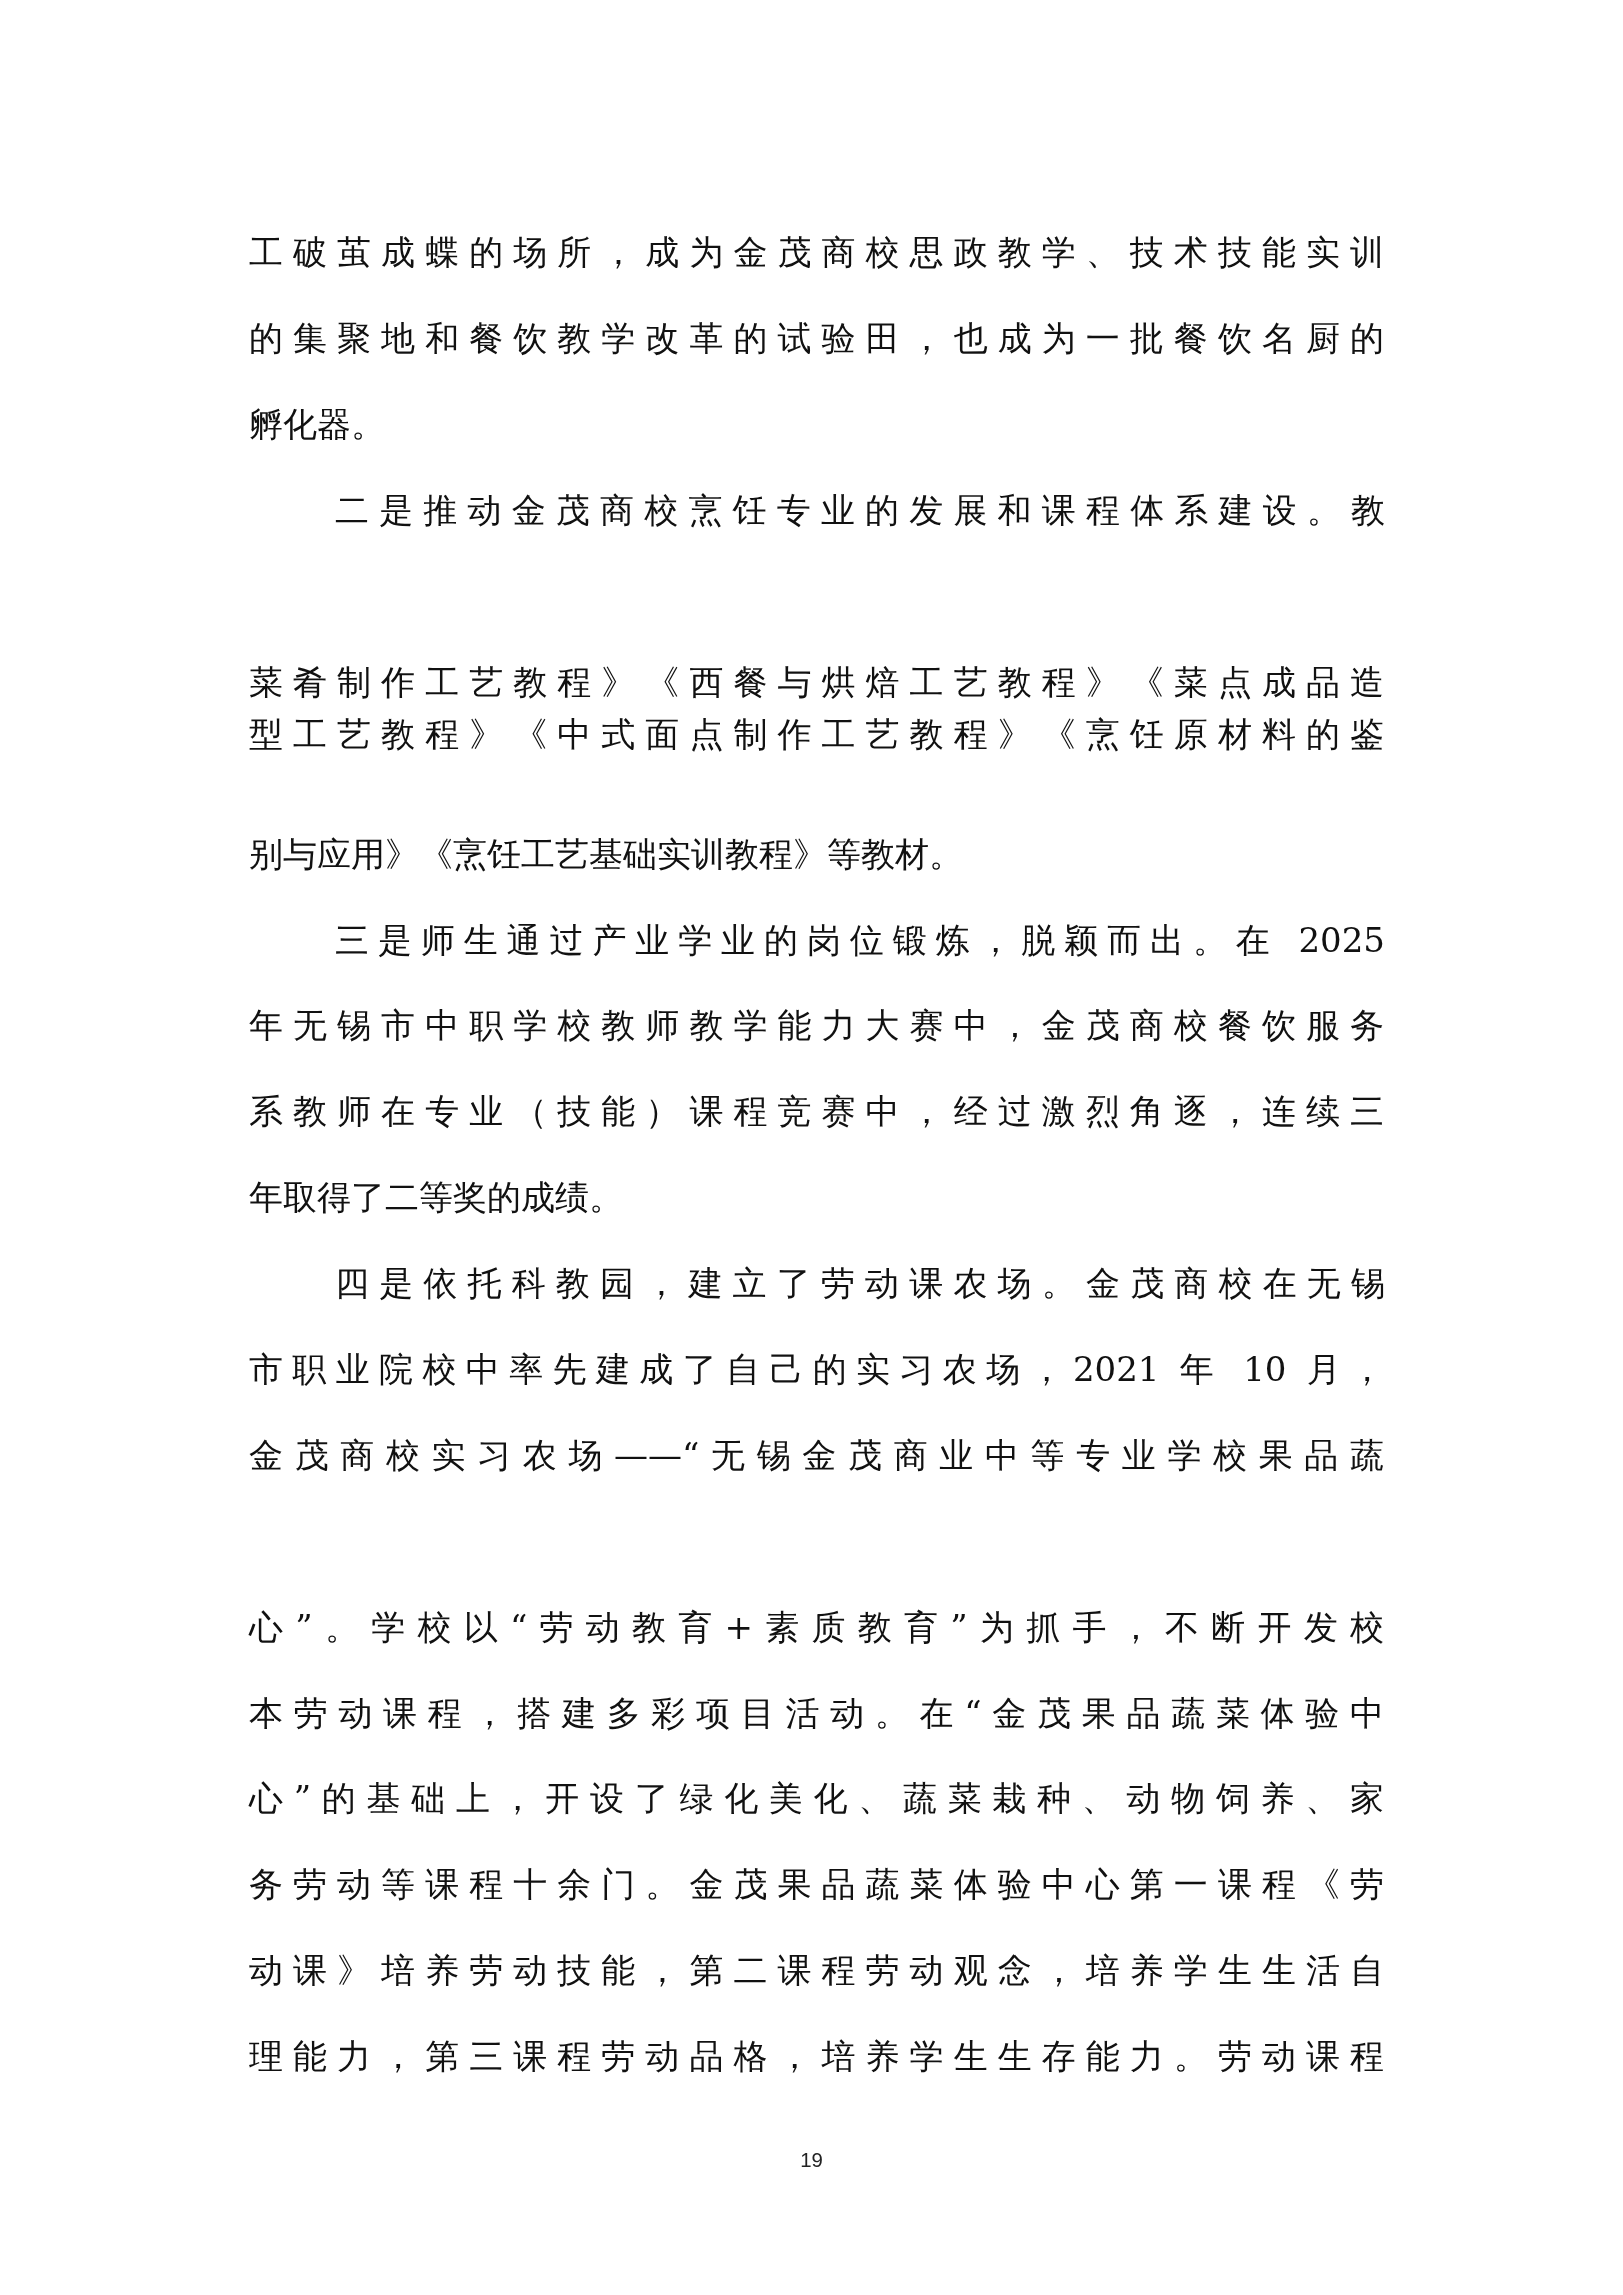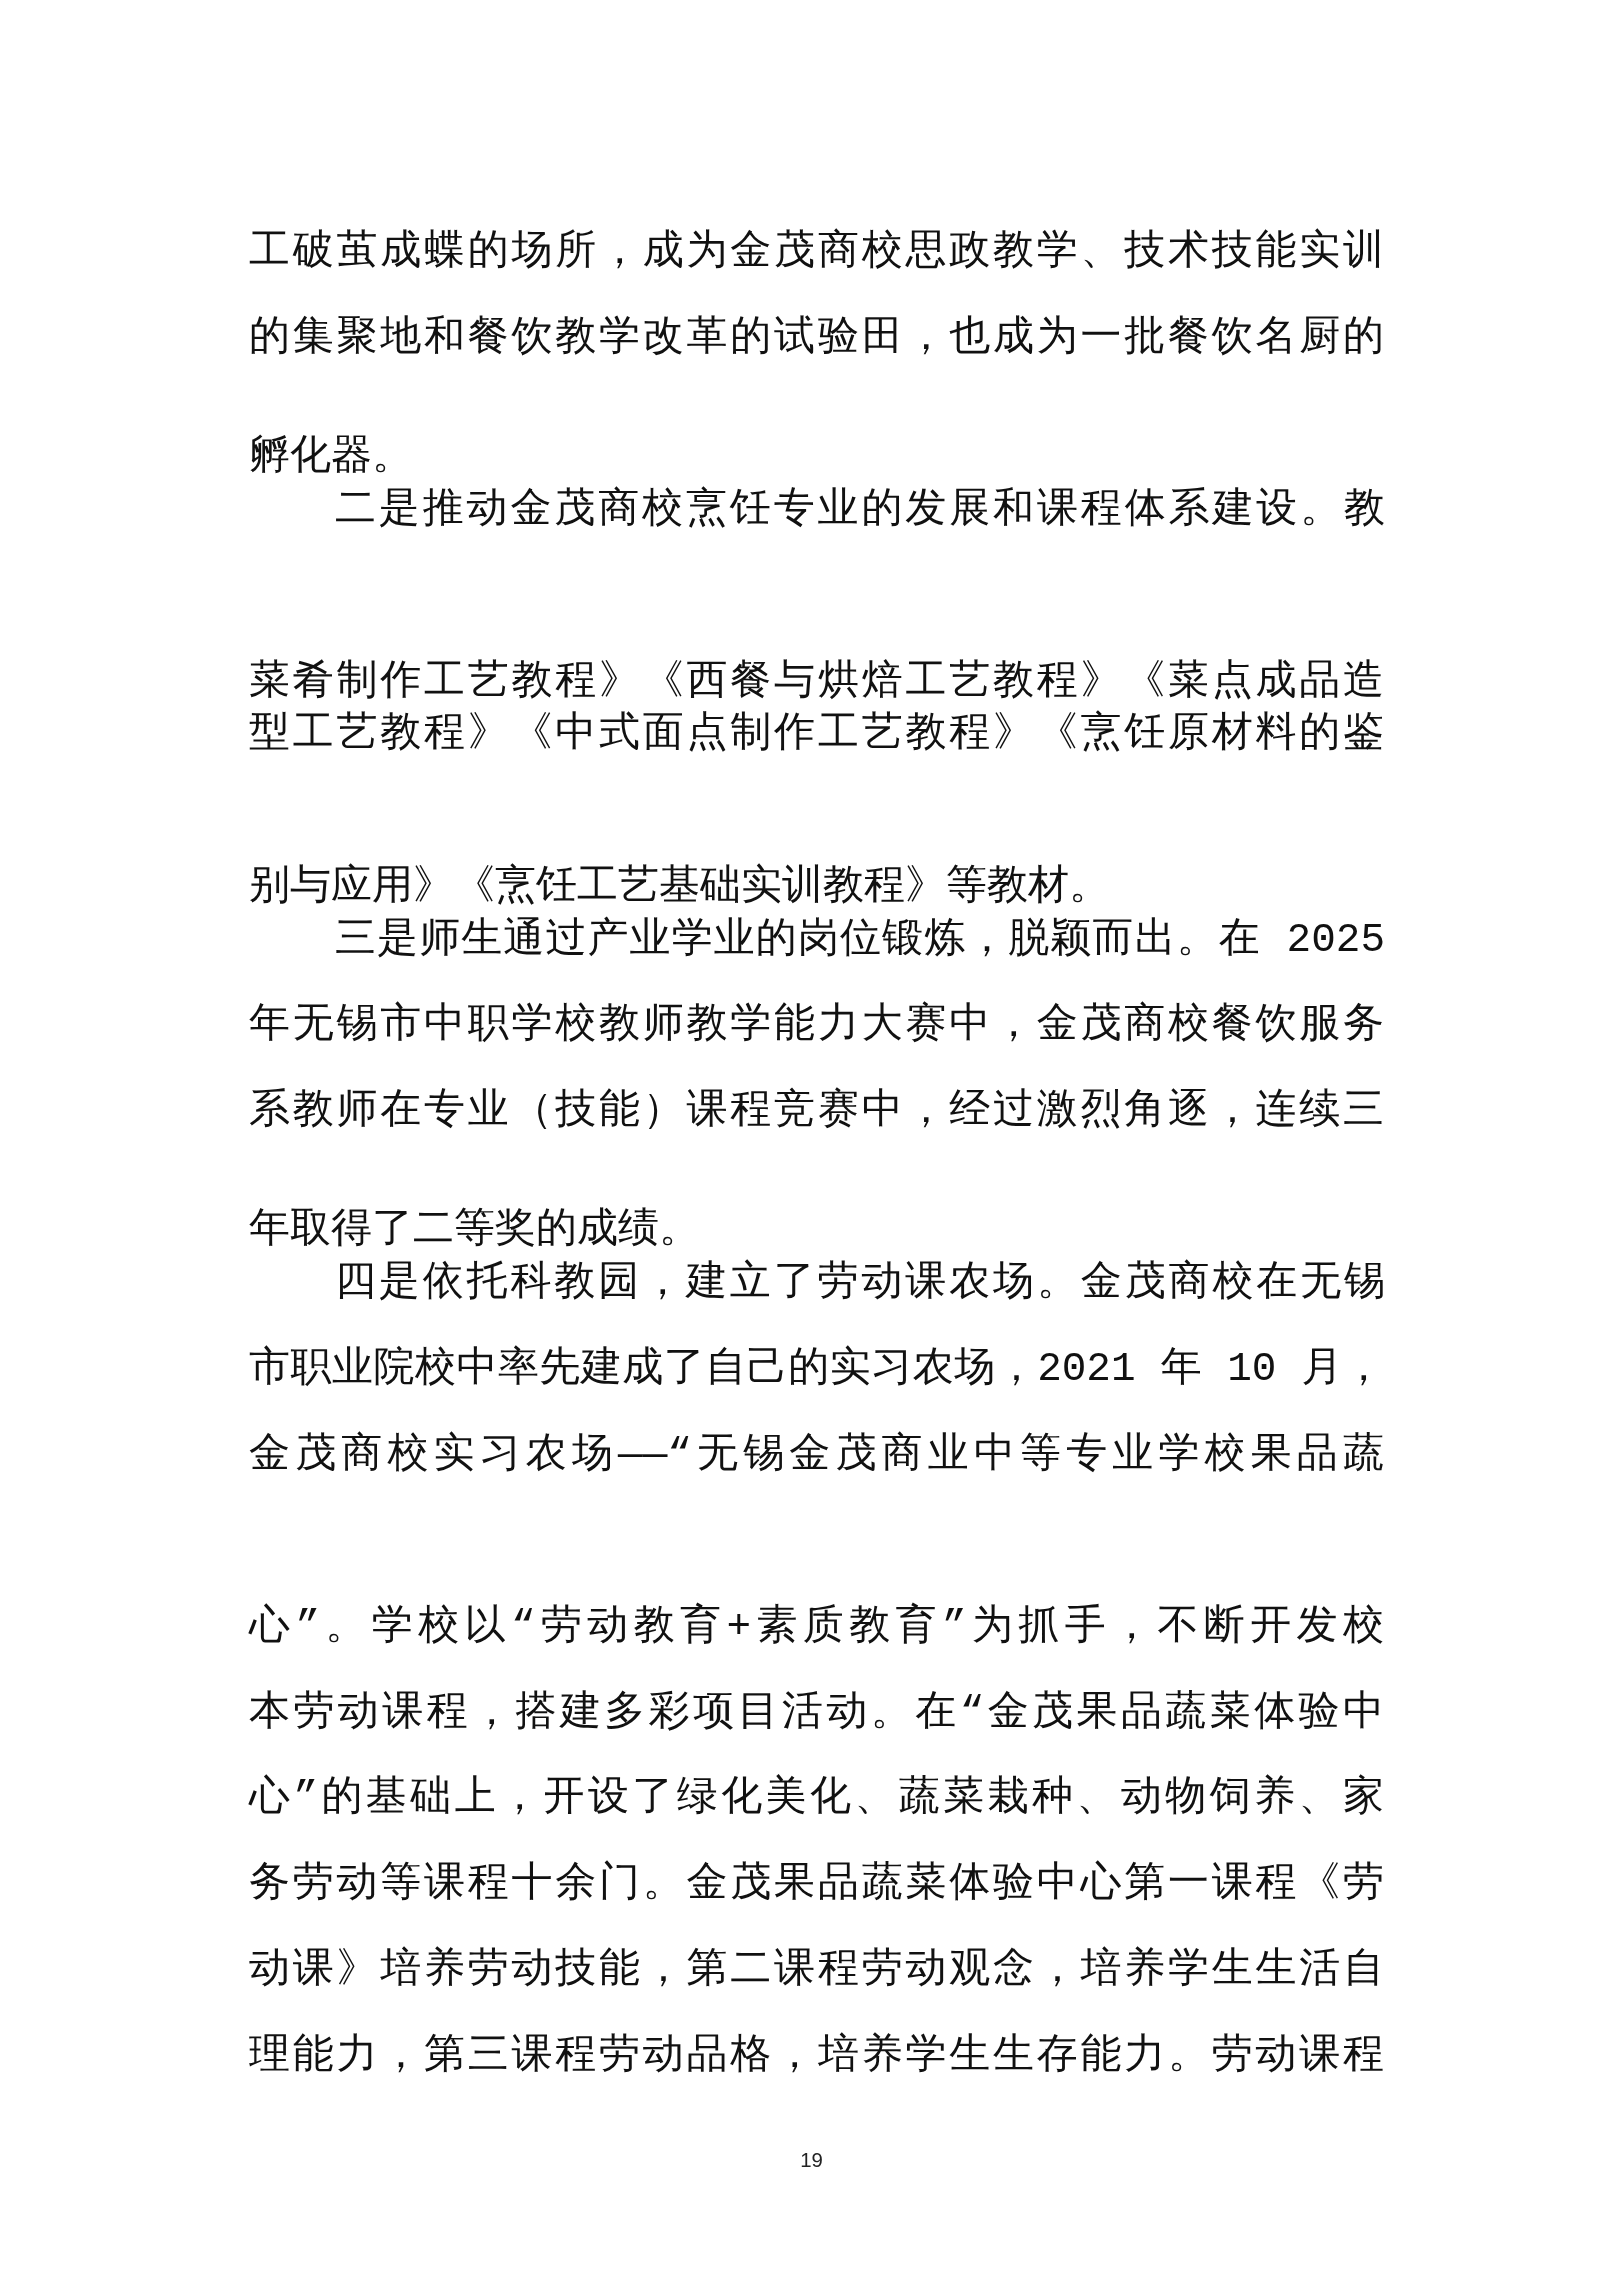--- a/index.html
+++ b/index.html
@@ -1,22 +1,22 @@
 <!DOCTYPE html>
 <html style="font-size:8.2px"><head>
 <meta charset="utf-8">
 <style>
   html, body { margin: 0; padding: 0; background: #ffffff; }
   body { width: 1623px; height: 2295px; position: relative; overflow: hidden;
          font-family: "DejaVu Serif", "Liberation Serif", serif; color: #111111; }
   .page { position: absolute; left: 0; top: 0; width: 1623px; height: 2295px; background: #ffffff; }
   .line { position: absolute; left: 249px; width: 1135px; height: 61px;
-          font-size: 41px; line-height: 61px; white-space: nowrap;
-          text-align: justify; text-align-last: justify; letter-spacing: 0; font-family: Liberation Mono, monospace; }
-  .line.last { text-align-last: left; margin-top: 33px; }
+          font-size: 34px; line-height: 61px; white-space: nowrap;
+          text-align: justify; text-align-last: justify; letter-spacing: 0; }
+  .line.last { text-align-last: left; }
   .line.indent { left: 335px; width: 1050px; }
   .page-number { position: absolute; left: 0; width: 1623px; top: 2101px; text-align: center;
                  font-family: "Liberation Sans", sans-serif; font-size: 20.4px; color: #222; margin-top: 48px; }
 </style>
 </head>
 <body>
 
 <div class="page">
   <div class="line" style="top:222px">工破茧成蝶的场所，成为金茂商校思政教学、技术技能实训</div>
   <div class="line" style="top:308px">的集聚地和餐饮教学改革的试验田，也成为一批餐饮名厨的</div>

